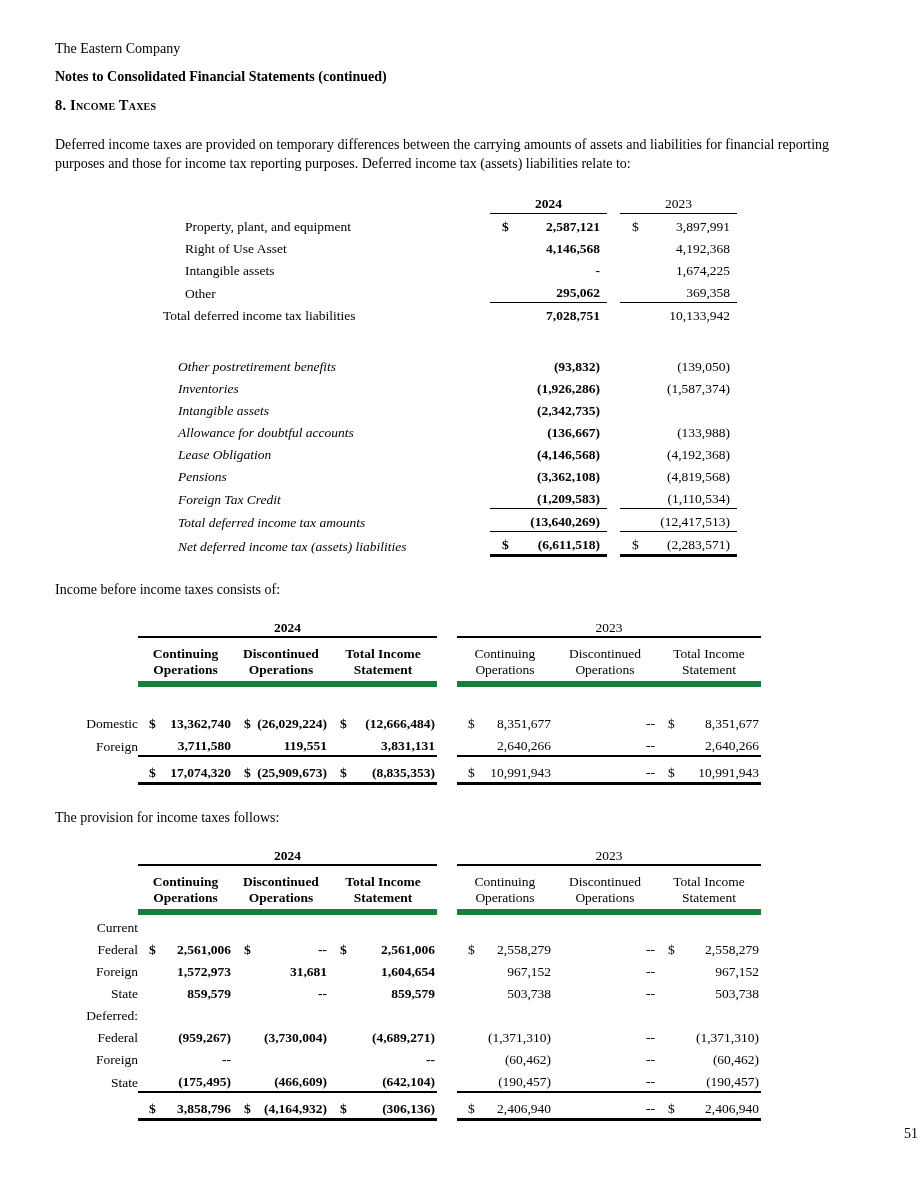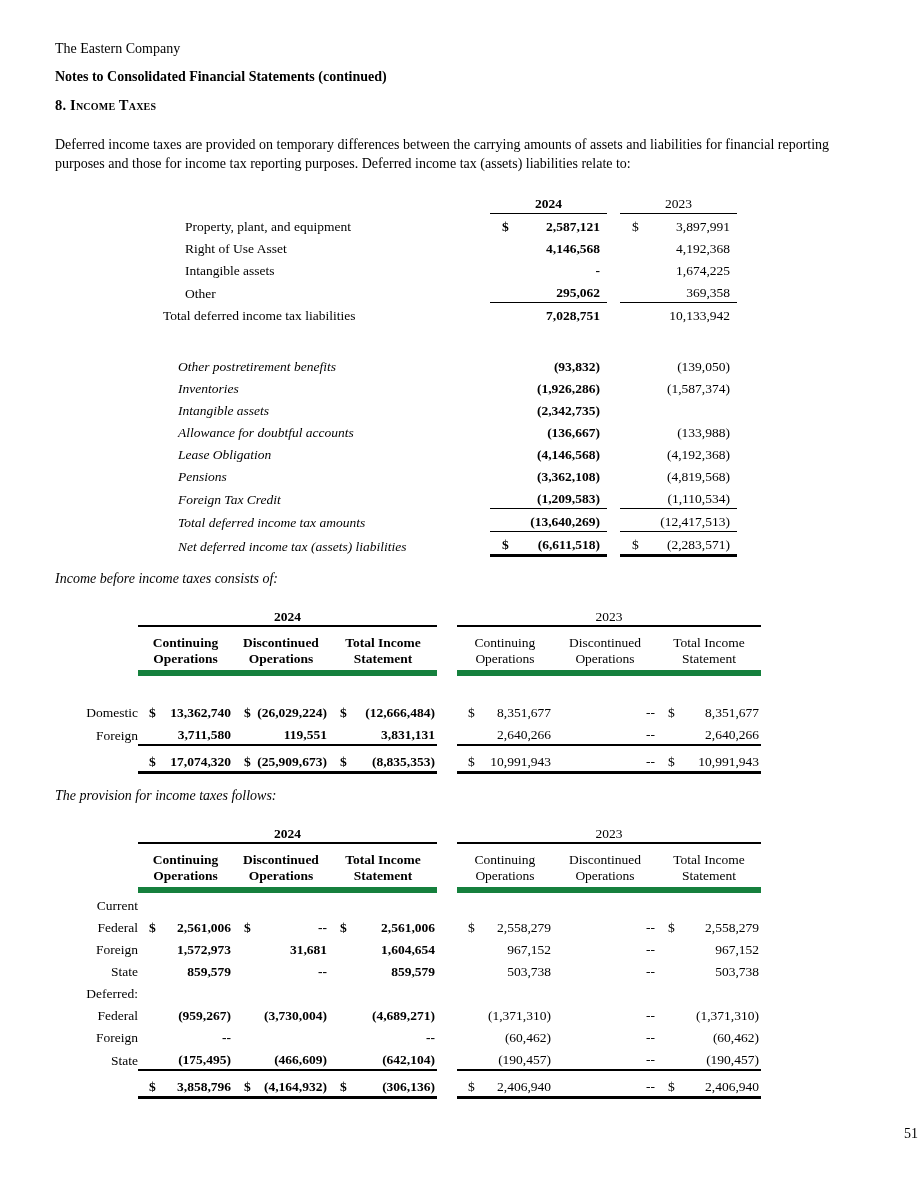--- a/index.html
+++ b/index.html
@@ -6,21 +6,21 @@
   body{width:918px;height:1188px;position:relative;overflow:hidden;
        font-family:"Liberation Serif","DejaVu Serif",serif;color:#000;}
   .page{position:relative;box-sizing:border-box;width:918px;height:1188px;
         padding:38px 48px 0 55px;}
   .line{font-size:14px;line-height:17px;}
   .company{margin-top:2px;}
   .subtitle{margin-top:11px;font-weight:bold;}
   .section{margin:12px 0 0 0;font-size:14.5px;font-weight:bold;
            font-variant:small-caps;letter-spacing:.2px;}
   .intro{margin:21px 0 0 0;width:814px;font-size:14px;line-height:19px;}
-  .caption{font-size:14px;margin-top:14px;font-style:italic;}
+  .caption{font-size:14px;margin-top:25px;}
 
   table{border-collapse:collapse;table-layout:fixed;font-size:13.5px;}
   td{height:20px;vertical-align:bottom;line-height:15px;padding:0 0 2px 0;
      white-space:nowrap;overflow:visible;}
   .b{font-weight:bold;}
 
   
   .t1{margin:18px 0 0 100px;width:582px;}
   .t1 .lb{text-align:left;}
   .i30{padding-left:30px;}

